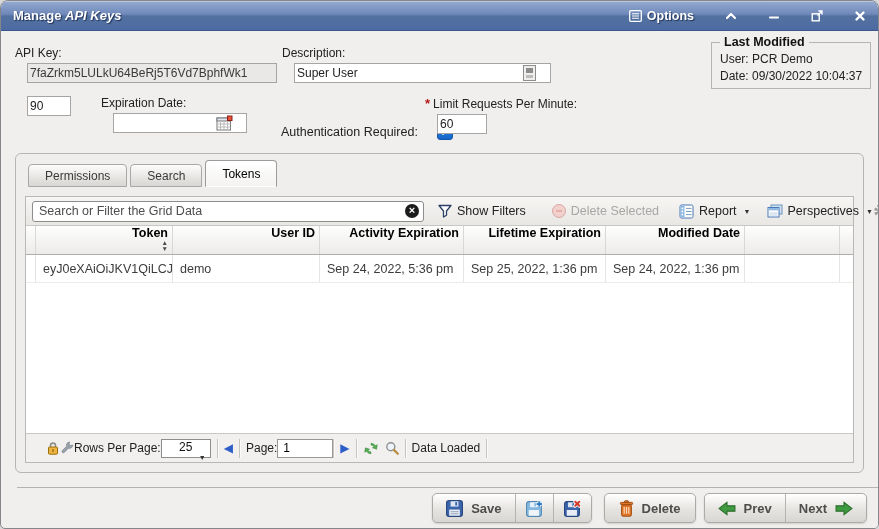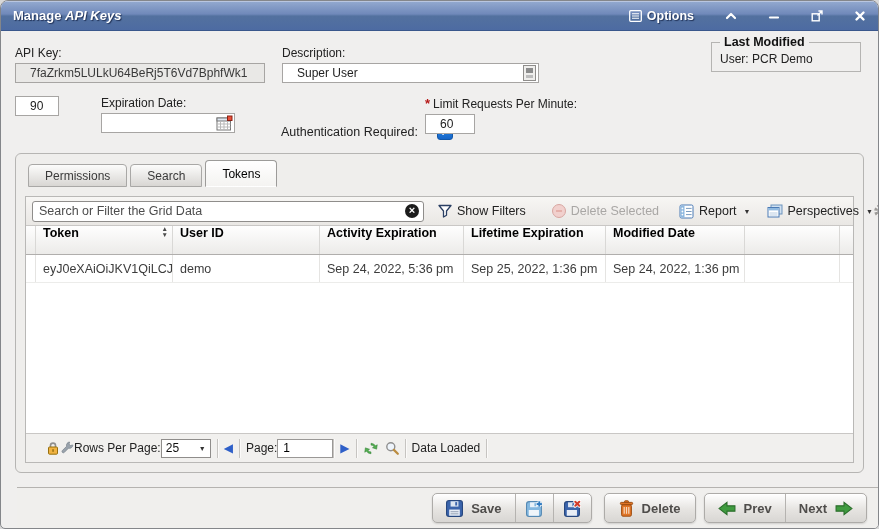--- a/index.html
+++ b/index.html
@@ -24,22 +24,22 @@
   .title{ color:#fff; font-weight:bold; font-size:13px; text-shadow:1px 1px 1px rgba(25,40,75,.85);}
   .title em{ font-style:italic; }
   .tb-right{ margin-left:auto; display:flex; align-items:center; gap:31px; }
   .tb-btn{ display:flex; align-items:center; gap:5px; color:#fff; font-weight:bold; font-size:12.5px;
            text-shadow:1px 1px 1px rgba(25,40,75,.85); cursor:default; }
   
   .bodyarea{ position:absolute; top:31px; left:0; right:0; bottom:0; }
   .flabel{ font-size:12px; color:#222; margin-bottom:3px; white-space:nowrap; }
   .req{ color:#b51616; font-weight:bold; font-size:13px; margin-right:3px; }
   .tinput{
-    border:1px solid #a7a5a3; background:#fff; height:20px; padding:1px 14px;
-    font:12px "Liberation Sans","DejaVu Sans",sans-serif; color:#222; width:100%;
+    border:1px solid #a7a5a3; background:#fff; height:20px; padding:1px 2px;
+    font:12px "Liberation Sans","DejaVu Sans",sans-serif; color:#222; width:100%;margin-left:12px;
   }
   .field{ position:absolute; }
   .f-apikey{ left:14px; top:14px; width:250px; }
   .f-apikey input{ background:#e9e8e6; color:#3a3a3a; }
   .f-desc{ left:281px; top:14px; width:257px; }
   .f-desc .wrap{ position:relative; }
   .desc-icon{ position:absolute; right:3px; top:2px; width:13px; height:16px; }
   .f-logret{ left:14px; top:64px; width:130px; }
   .f-logret input{ width:44px; }
   .f-expdate{ left:100px; top:64px; width:134px; }
@@ -103,39 +103,39 @@
   }
   .minus-circle::after{ content:""; position:absolute; left:3px; top:5px; width:6px; height:2px; background:#e5b0aa; }
   .caret{ font-size:7px; color:#333; margin-left:2px; }
   .vsep{ width:1px; height:19px; background:#c6c4c1; box-shadow:1px 0 0 #fbfaf9; }
   .ml6{margin-left:6px;} .ml8{margin-left:8px;} .ml12{margin-left:12px;}
   .ml14{margin-left:14px;} .ml26{margin-left:26px;}
   .gearwrap{ margin-left:auto; margin-right:4px; }
   
   .ghead{ display:flex; flex:0 0 29px; background:linear-gradient(#fefefe,#ecebe9);
           border-bottom:1px solid #b0aeac; font-weight:bold; font-size:12.5px; color:#000; }
-  .ghead .cell{ border-right:1px solid #d9d8d6; padding:0 4px 0 7px; display:flex; align-items:flex-start; }
+  .ghead .cell{ border-right:1px solid #d9d8d6; padding:0 4px 0 7px; display:flex; align-items:flex-end;flex-direction:column; }
   .grow{ display:flex; flex:0 0 28px; background:#fff; border-bottom:1px solid #ececea;
          font-size:12.5px; color:#3c3c3c; }
   .grow .cell{ border-right:1px solid #e5e4e2; padding:0 4px 0 7px; display:flex; align-items:center;
                overflow:hidden; white-space:nowrap; }
   .c0{ flex:0 0 10px; padding:0 !important; }
   .c1{ flex:0 0 137px; } .c2{ flex:0 0 147px; } .c3{ flex:0 0 144px; }
   .c4{ flex:0 0 142px; } .c5{ flex:0 0 139px; }
   .cfill{ flex:1 1 auto; } .cstrip{ flex:0 0 13px; border-right:none !important; }
   .sorticon{ margin-left:auto; display:flex; flex-direction:column; line-height:5.5px; font-size:6.5px; color:#4a4a4a; }
   .gbody{ flex:1 1 auto; background:#fff; }
   
   .gfooter{
     flex:0 0 29px; display:flex; align-items:center; padding:0 8px 0 20px;
     background:#f1f0ee; border-top:1px solid #c9c7c5; font-size:12px; color:#222;
   }
   .selectbox{
     width:50px; height:19px; border:1px solid #8f8d8b; background:#fff;
-    display:flex; align-items:center; padding:0 4px; font-size:12px; color:#111;
+    display:flex; align-items:center; padding:0 4px; font-size:12px; color:#111;flex-direction:column;
   }
   .selectbox .caret{ margin-left:auto; }
   .pageinput{ width:56px; height:19px; border:1px solid #9a9896; background:#fff;
               font:12px "Liberation Sans","DejaVu Sans",sans-serif; padding:1px 5px; }
   .pager{ font-size:12px; color:#2e5fc8; }
   
   .actionbar{
     position:absolute; left:16px; right:0; bottom:0; height:41px;
     border-top:1px solid #b5b3b0; background:#f0efed;
     display:flex; align-items:center; justify-content:flex-end; padding:0 11px;
@@ -214,20 +214,21 @@
               <rect x="3" y="3" width="7" height="5" fill="#8c8c8c"></rect>
               <rect x="3" y="10" width="7" height="3" fill="#bdbdbd"></rect>
             </svg>
         </span>
       </div>
     </div>
 
     <fieldset class="lastmod">
       <legend>Last Modified</legend>
       <div>User: PCR Demo</div>
+      <div>Date: 09/30/2022 10:04:37</div>
     </fieldset>
 
     <div class="field f-logret">
       <input class="tinput" value="90" style="">
     </div>
 
     <div class="field f-expdate">
       <div class="flabel">Expiration Date:</div>
       <div class="wrap">
         <input class="tinput" value="" style="">

